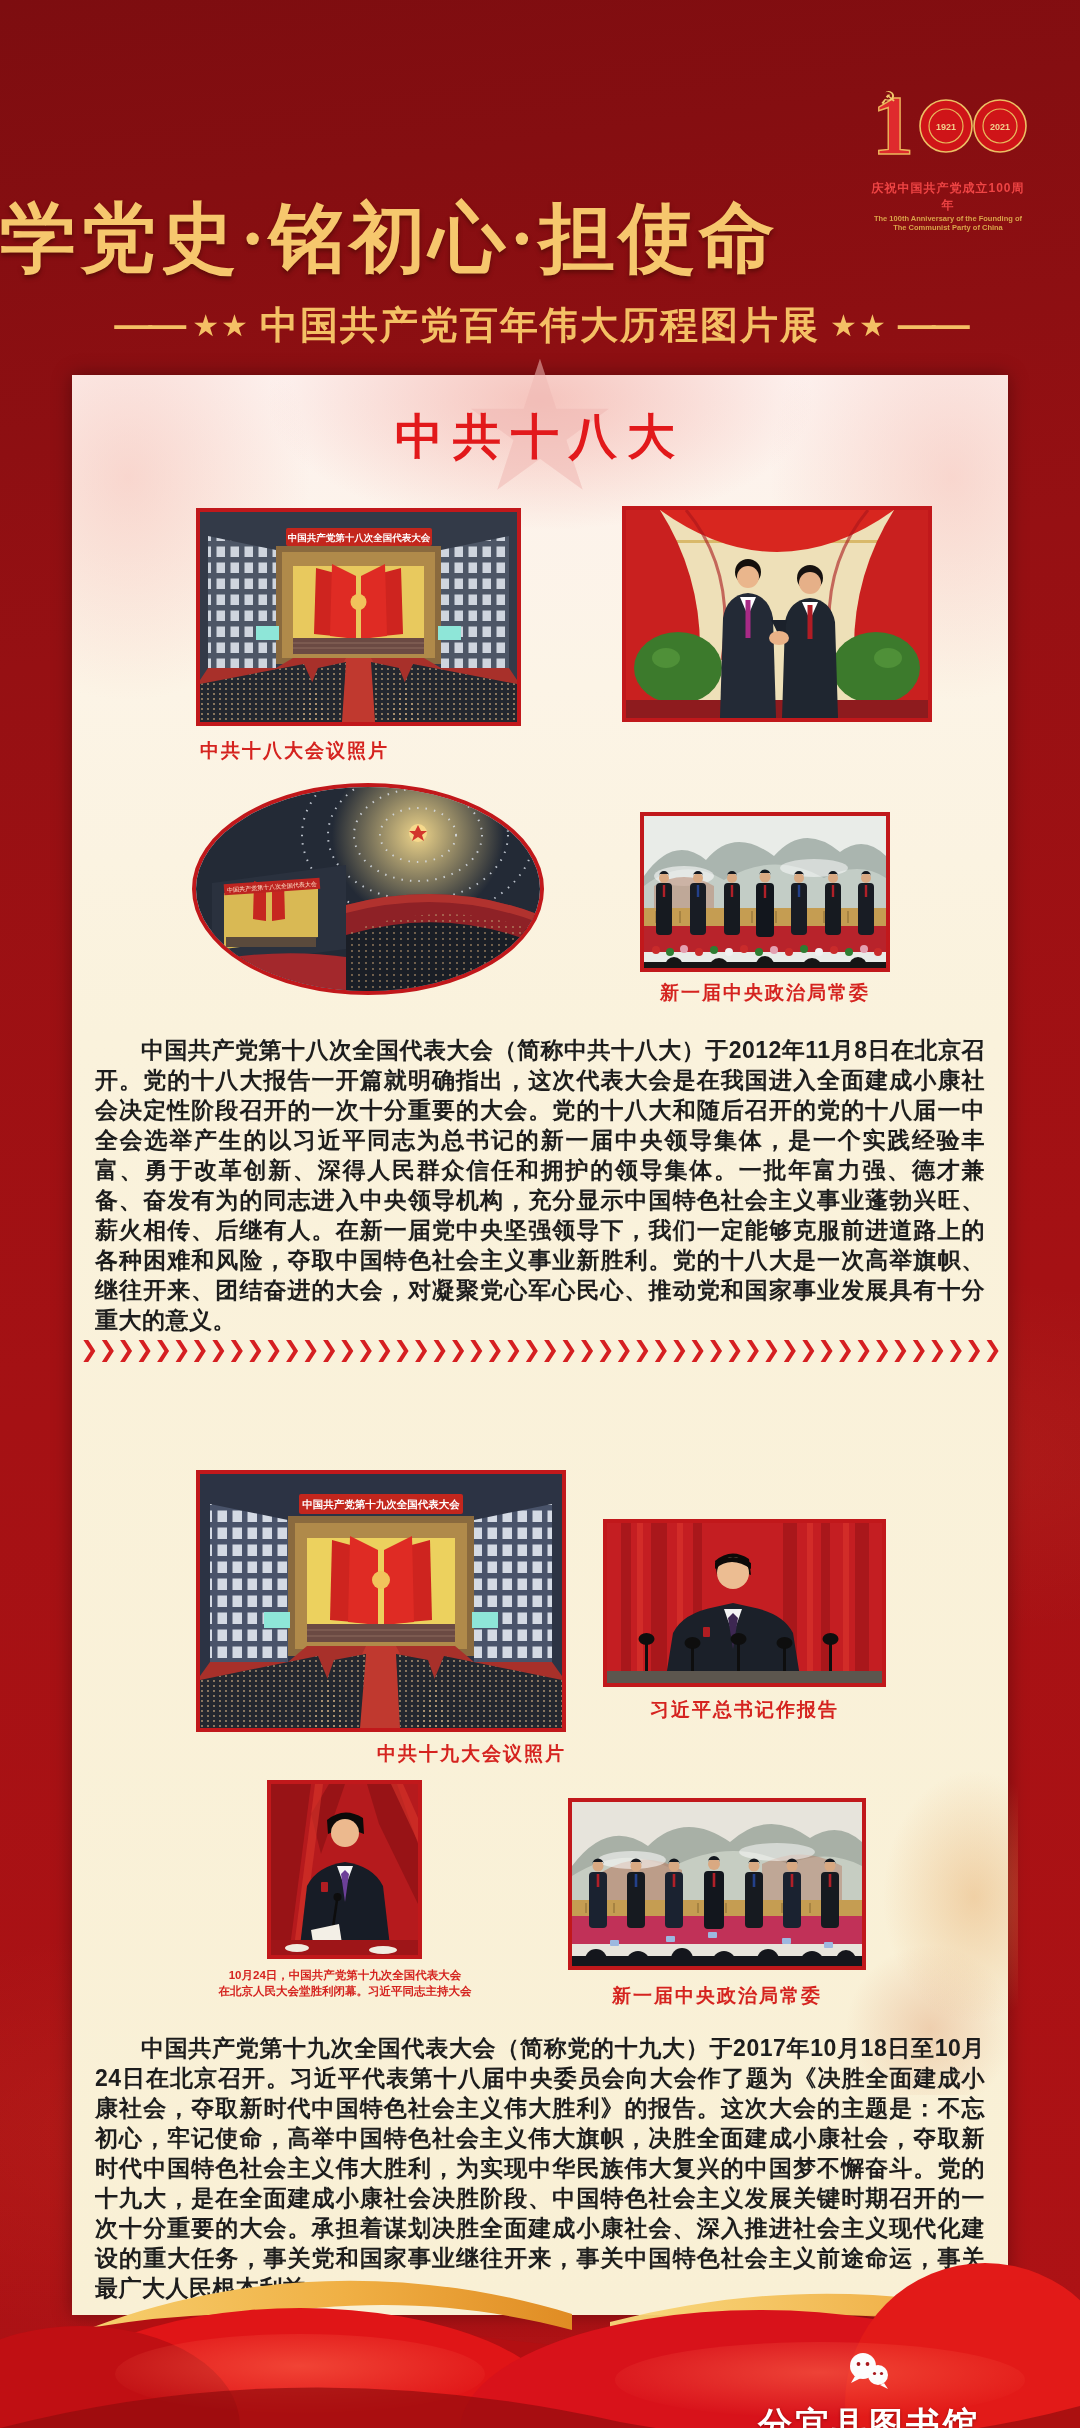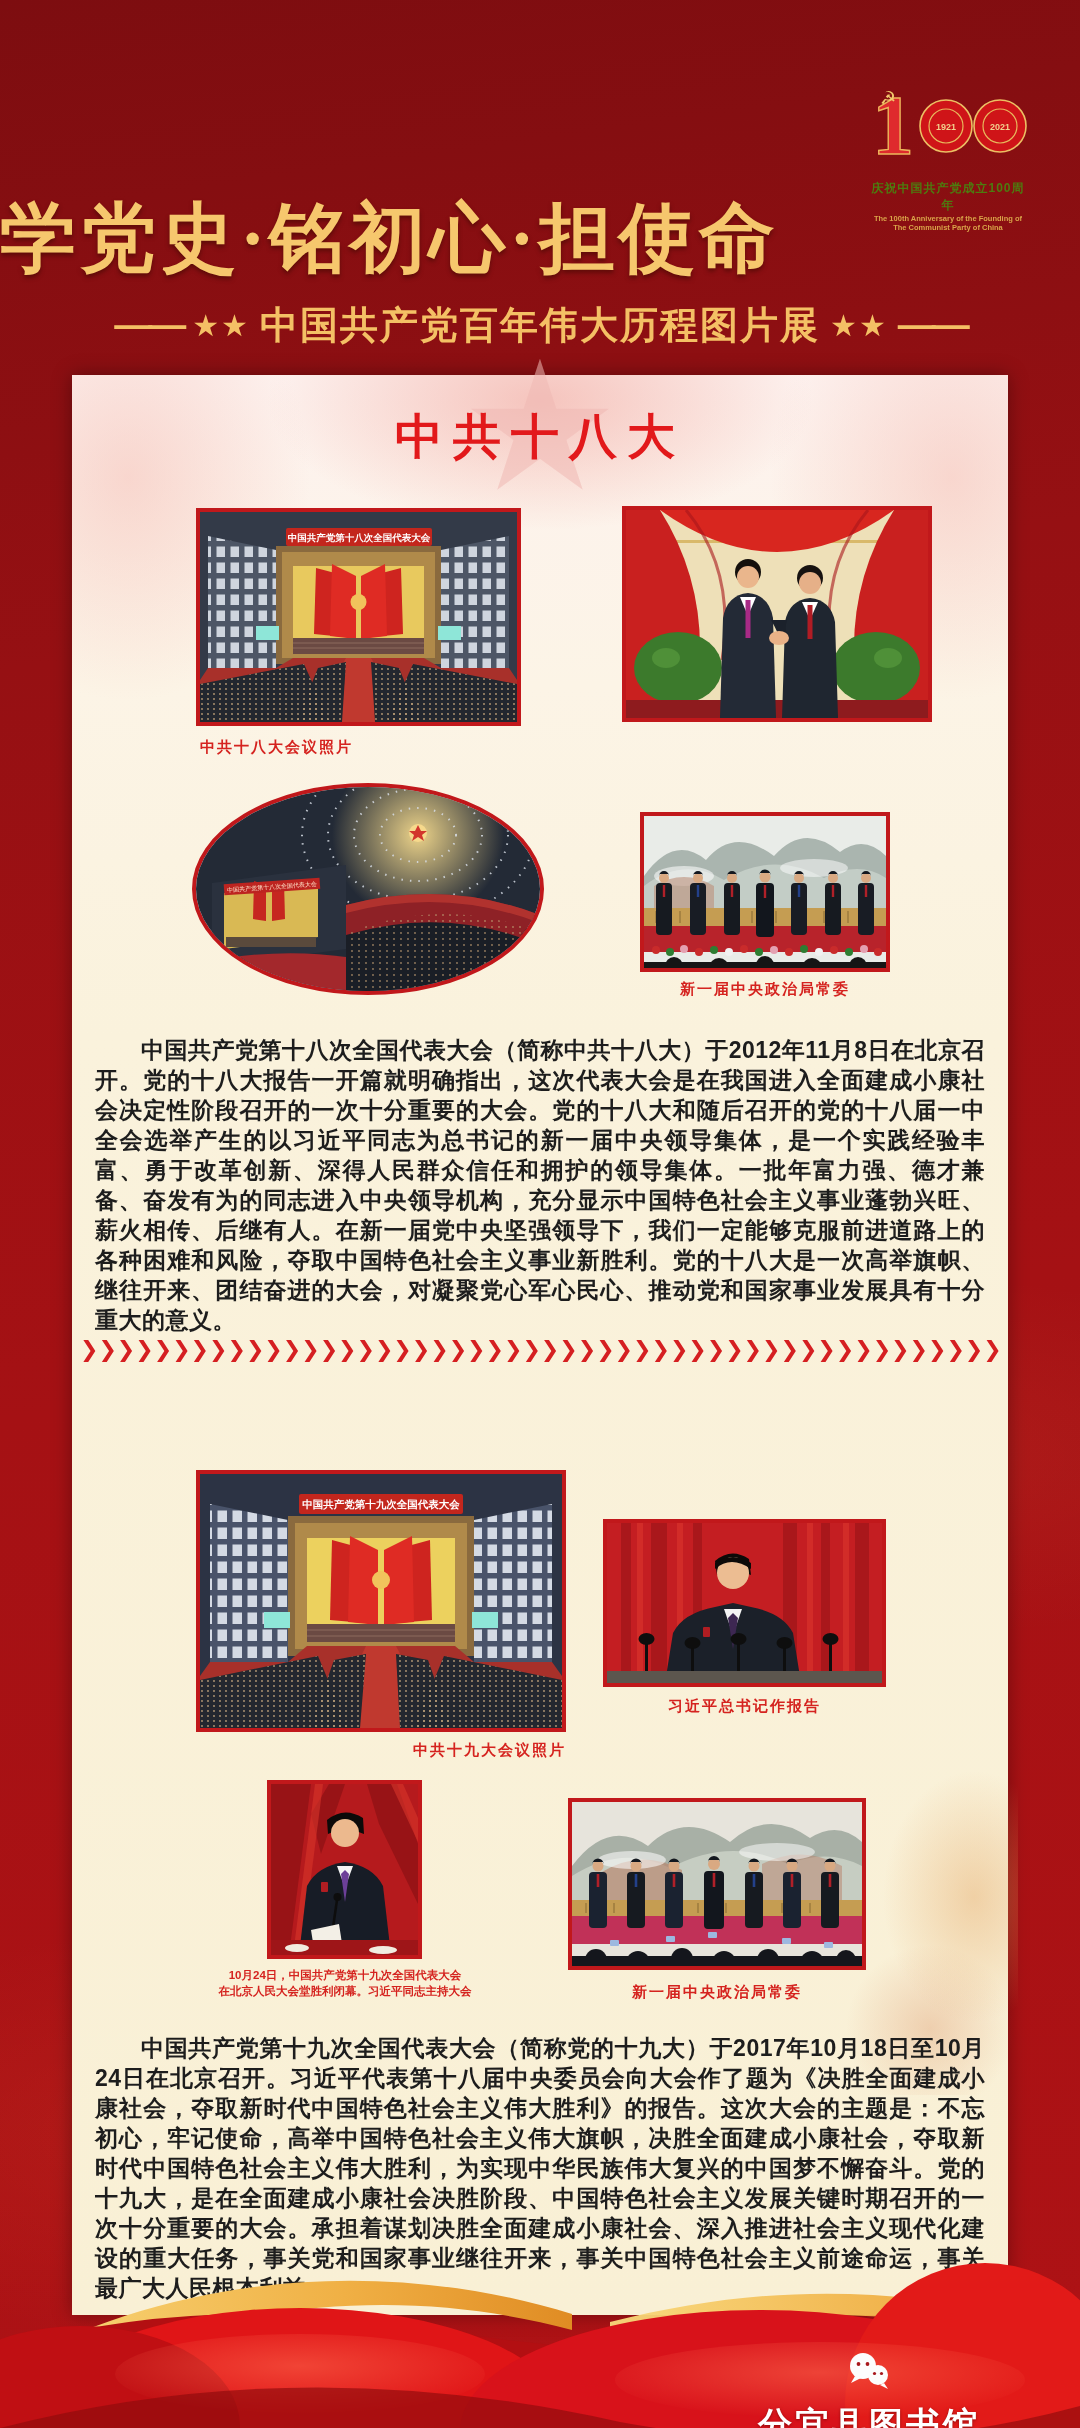--- a/index.html
+++ b/index.html
@@ -5,21 +5,21 @@
   html,body{margin:0;padding:0;}
   body{width:1080px;height:2428px;position:relative;overflow:hidden;
        font-family:"Liberation Sans","DejaVu Sans",sans-serif;
        background:linear-gradient(172deg,#7d0d10 0%,#961013 26%,#a51114 55%,#ae1215 100%);}
   .page{position:absolute;inset:0;}
   .page::before{content:"";position:absolute;inset:0;pointer-events:none;
        background:radial-gradient(ellipse 700px 300px at 20% 88%,rgba(255,120,60,.10),transparent 70%),
                   radial-gradient(ellipse 600px 260px at 85% 60%,rgba(255,150,90,.08),transparent 70%);}
   
   .emblem{position:absolute;left:868px;top:78px;width:160px;text-align:center;}
-  .emblem-cn{color:#4d7c0f;font-size:12px;font-weight:bold;letter-spacing:1px;margin-top:2px;}
+  .emblem-cn{color:#ef4444;font-size:12px;font-weight:bold;letter-spacing:1px;margin-top:2px;}
   .emblem-en{color:#d9a449;font-size:7.5px;line-height:9px;font-weight:bold;}
   .main-title{position:absolute;left:0;top:188px;width:100%;text-align:left;
        font-family:"Liberation Serif","DejaVu Serif",serif;
        font-size:76px;font-weight:900;color:#f6c76d;letter-spacing:4px;
        text-shadow:0 3px 4px rgba(60,10,0,.55);}
   .sub-title{position:absolute;left:0;top:300px;width:100%;display:flex;justify-content:center;
        align-items:center;gap:10px;color:#f4c065;font-weight:bold;}
   .sub-dash{font-size:38px;letter-spacing:-4px;}
   .sub-stars{font-size:30px;letter-spacing:2px;}
   .sub-text{font-size:38px;letter-spacing:2px;}
@@ -36,21 +36,21 @@
   .orange-wash{position:absolute;right:-10px;top:1390px;width:220px;height:330px;pointer-events:none;
        background:radial-gradient(ellipse 130px 180px at 80% 40%,rgba(226,160,90,.40),transparent 70%),
                   radial-gradient(ellipse 120px 120px at 60% 80%,rgba(210,120,70,.28),transparent 70%);}
   .sec-head{position:absolute;width:100%;text-align:center;
        font-family:"Liberation Serif","DejaVu Serif",serif;
        font-size:48px;font-weight:900;color:#e2191b;letter-spacing:10px;}
   .photo{position:absolute;border:4px solid #c1181b;background:#fff;box-sizing:border-box;overflow:hidden;}
   .photo svg{display:block;}
   .oval{border-radius:50%;}
   .cap{position:absolute;color:#d5231f;font-weight:bold;}
-  .cap-main{font-size:15px;letter-spacing:2px;}
+  .cap-main{font-size:19px;letter-spacing:2px;}
   .cap-small{font-size:12px;line-height:17px;text-align:justify;text-indent:2em;}
   .cap-tiny{font-size:11.5px;line-height:16px;text-align:center;}
   .para{position:absolute;left:23px;width:890px;font-size:23px;line-height:30px;
        font-weight:700;color:#1d1d1d;text-align:justify;text-indent:2em;letter-spacing:.5px;}
   .chevrons{position:absolute;left:8px;top:962px;width:920px;overflow:hidden;white-space:nowrap;
        color:#d51f21;font-size:22px;font-weight:900;letter-spacing:0px;text-align:center;}
   
   .flames{position:absolute;left:0;bottom:0;width:1080px;height:230px;}
   .footer-brand{position:absolute;right:100px;top:2352px;display:flex;align-items:center;gap:12px;z-index:5;flex-direction:column;}
   .footer-text{color:#ffffff;font-size:34px;font-weight:bold;letter-spacing:3px;

